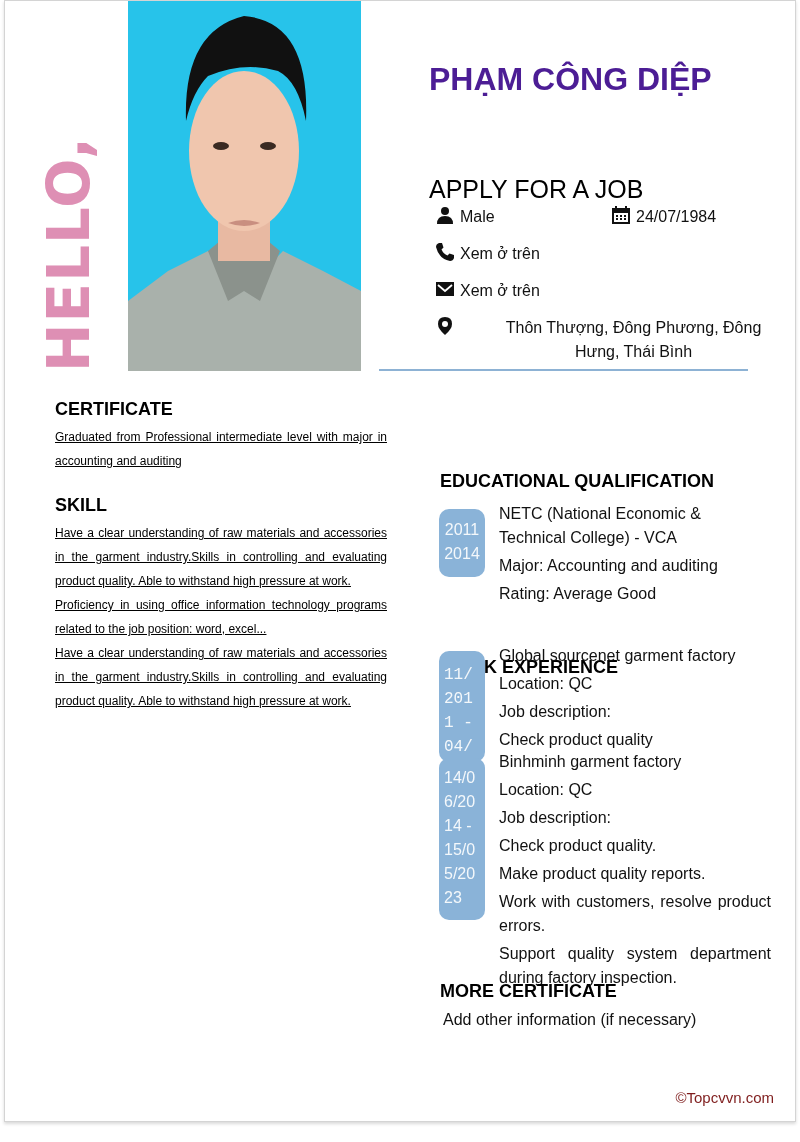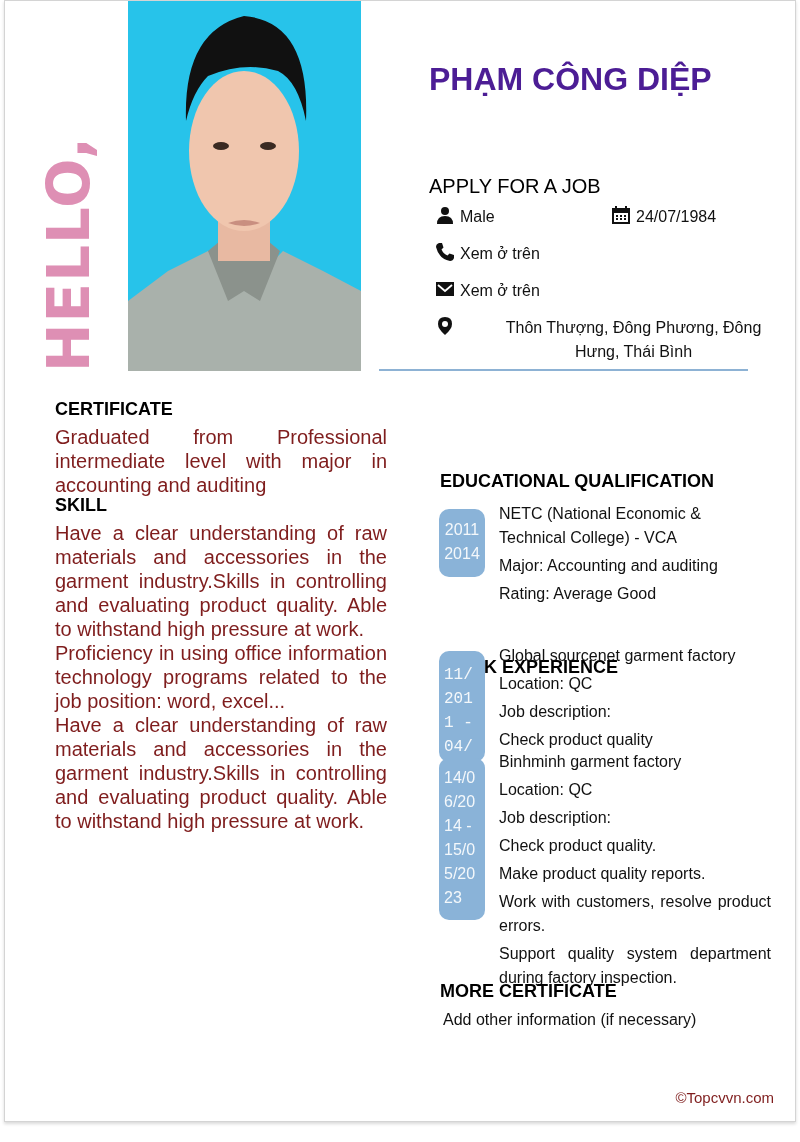--- a/index.html
+++ b/index.html
@@ -3,28 +3,28 @@
 <meta charset="utf-8">
 <style>
   html, body { margin: 0; padding: 0; background: #ffffff; }
   body { width: 800px; height: 1142px; position: relative; font-family: "Liberation Sans", sans-serif; color: #111; overflow: hidden; }
   .page { position: absolute; left: 4px; top: 0; width: 790px; height: 1120px; background: #fff; border: 1px solid #d4d4d4; box-shadow: 0 2px 3px rgba(0,0,0,0.15); }
   .hello { position: absolute; left: 34px; top: 160px; width: 70px; height: 215px; }
   .hello span { position: absolute; left: 0; top: 0; transform-origin: 0 0; transform: translate(6px, 212px) rotate(-90deg); font-family: "DejaVu Sans", sans-serif; font-weight: bold; font-size: 58px; color: #de8fb4; letter-spacing: 1px; white-space: nowrap; line-height: 58px; }
   .photo { position: absolute; left: 128px; top: 1px; width: 233px; height: 370px; background: #27c3ea; overflow: hidden; }
   .photo svg { width: 100%; height: 100%; display: block; }
   .name { position: absolute; left: 429px; top: 52px; width: 340px; font-size: 32px; font-weight: bold; line-height: 54px; color: #4c1d95; }
-  .apply { position: absolute; left: 429px; top: 175px; font-size: 20px; color: #000; }
+  .apply { position: absolute; left: 429px; top: 175px; font-size: 25px; color: #000; }
   .info { position: absolute; font-size: 16px; color: #111; display: flex; align-items: flex-start; text-align: center; }
   .info .ic { width: 20px; height: 20px; margin-right: 5px; display: inline-block; flex: 0 0 20px; }
   .info .ic svg { width: 20px; height: 20px; display: block; }
   .info .txt { line-height: 24px; }
   .hline { position: absolute; left: 379px; top: 369px; width: 369px; height: 2px; background: #8db2d4; }
   .sec-title { position: absolute; font-size: 18px; font-weight: bold; color: #000; }
-  .para { position: absolute; font-size: 20px; line-height: 24px; text-align: justify; color: #7f1d1d; }
+  .para { position: absolute; font-size: 12px; line-height: 24px; text-align: justify; color: #000000; text-decoration: underline; }
   .para p { margin: 0; }
   .date-badge { position: absolute; background: #8ab3d8; color: #f4f8fb; border-radius: 10px; font-size: 16px; line-height: 24px; padding: 0 5px; box-sizing: border-box; word-break: break-all; }
   .entry { position: absolute; font-size: 16px; line-height: 24px; color: #111; text-align: justify; }
   .entry div { margin: 4px; }
   .footer { position: absolute; right: 26px; top: 1089px; font-size: 15px; color: #7f1d1d; }
 </style>
 </head>
 <body>
 
 <div class="page">

